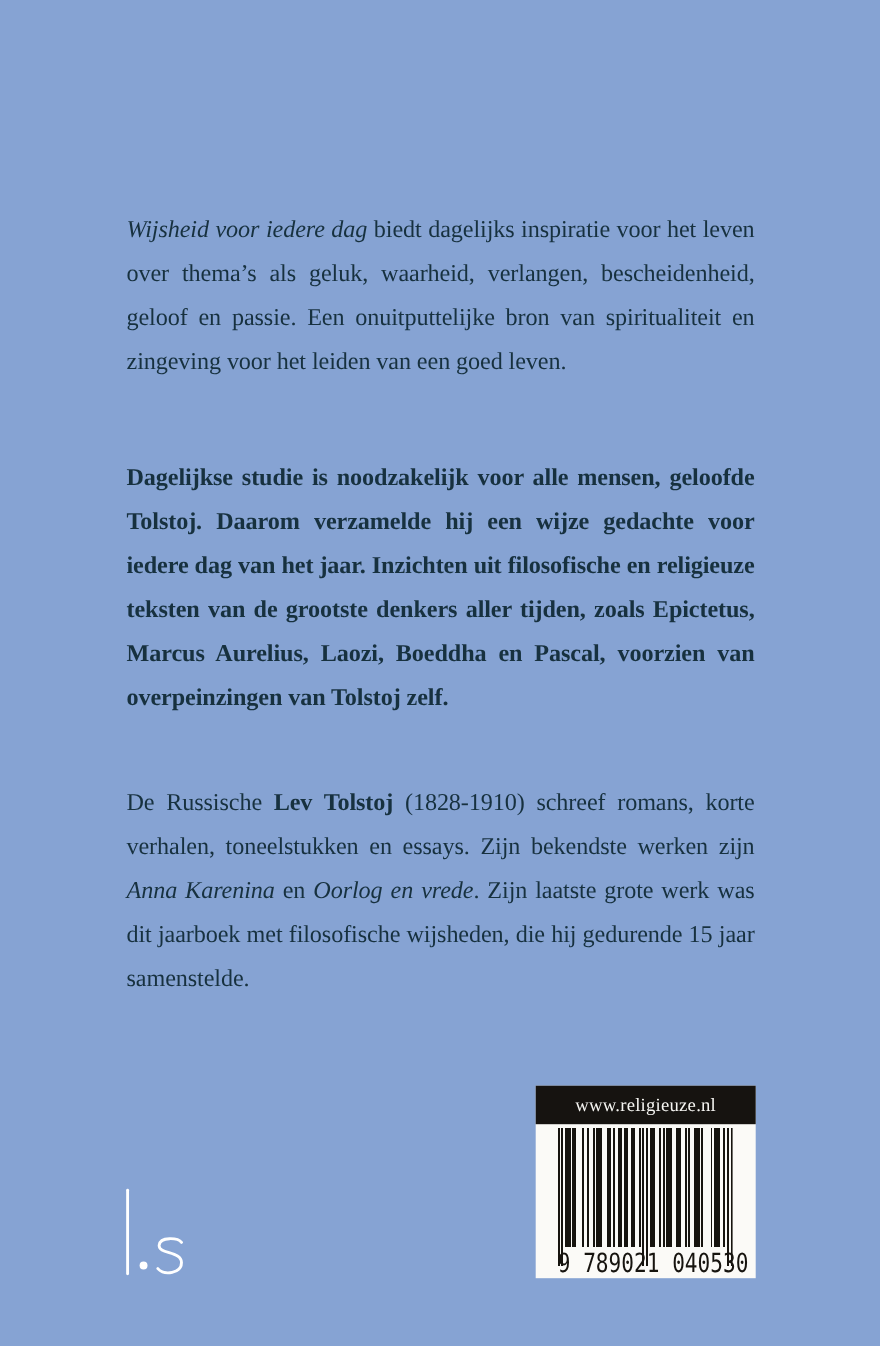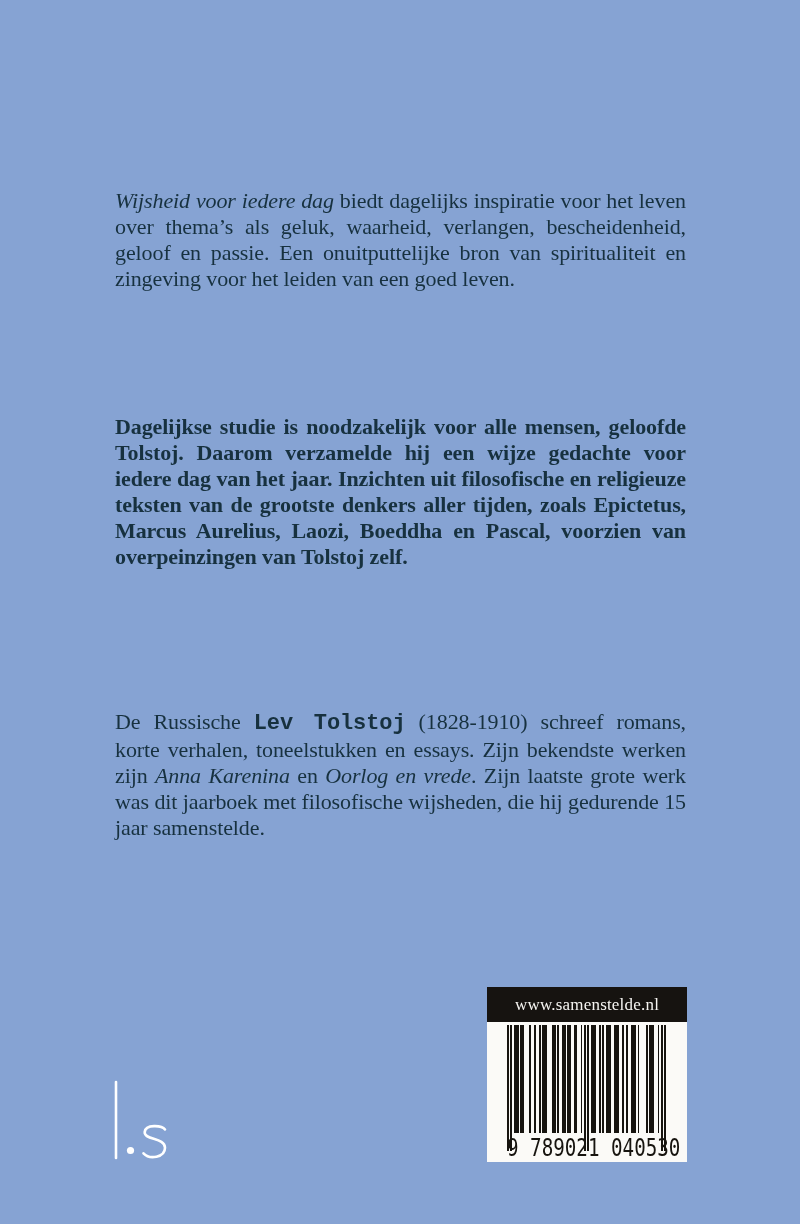--- a/index.html
+++ b/index.html
@@ -7,27 +7,27 @@
     --barcode-ink:#17140f; --header-bg:#161310; --header-text:#f6f5f2; --logo:#ffffff;
   }
   html,body{margin:0;padding:0;}
   body{width:800px;height:1224px;position:relative;overflow:hidden;
        font-family:"Liberation Serif", serif;}
   .cover{position:absolute;inset:0;background:var(--background);}
 
   
   .text-block{position:absolute;left:115px;width:571px;top:0;height:100%;}
   .bp{position:absolute;left:0;right:0;margin:0;
-      color:var(--text);font-size:22px;line-height:26px;
+      color:var(--text);font-size:22px;line-height:40px;
       text-align:justify;letter-spacing:-0.1px;}
   .bp-0{top:188px;}
   .bp-1{top:414px;font-weight:bold;}
   .bp-2{top:709px;}
   .seg-italic{font-style:italic;}
-  .seg-bold{font-weight:bold;font-family:Liberation Mono, monospace;}
+  .seg-bold{font-weight:bold;}
 
   
   .barcode-block{position:absolute;left:487px;top:987px;width:200px;height:175px;
                  background:var(--barcode-bg);}
   .barcode-header{position:absolute;left:0;top:0;right:0;height:35px;
                   background:var(--header-bg);color:var(--header-text);
                   display:flex;align-items:center;justify-content:center;
                   font-size:17px;letter-spacing:0.2px;}
   .barcode-bars{position:absolute;left:20px;top:38px;width:159px;height:126px;}
   .barcode-bars svg{width:100%;height:100%;display:block;fill:var(--barcode-ink);
@@ -50,21 +50,21 @@
 <div class="cover">
 
   <div class="text-block">
       <p class="bp bp-0"><span class="seg-italic">Wijsheid voor iedere dag</span><span class="seg-normal"> biedt dagelijks inspiratie voor het leven over thema’s als geluk, waarheid, verlangen, bescheidenheid, geloof en passie. Een onuitputtelijke bron van spiritualiteit en zingeving voor het leiden van een goed leven.</span></p>
       <p class="bp bp-1"><span class="seg-normal">Dagelijkse studie is noodzakelijk voor alle mensen, geloofde Tolstoj. Daarom verzamelde hij een wijze gedachte voor iedere dag van het jaar. Inzichten uit filosofische en religieuze teksten van de grootste denkers aller tijden, zoals Epictetus, Marcus Aurelius, Laozi, Boeddha en Pascal, voorzien van overpeinzingen van Tolstoj zelf.</span></p>
       <p class="bp bp-2"><span class="seg-normal">De Russische </span><span class="seg-bold">Lev Tolstoj</span><span class="seg-normal"> (1828-1910) schreef romans, korte verhalen, toneelstukken en essays. Zijn bekendste werken zijn </span><span class="seg-italic">Anna Karenina</span><span class="seg-normal"> en </span><span class="seg-italic">Oorlog en vrede</span><span class="seg-normal">. Zijn laatste grote werk was dit jaarboek met filosofische wijsheden, die hij gedurende 15 jaar samenstelde.</span></p>
     </div>
 
   <div class="barcode-block">
     <div class="barcode-header">
-      <span>www.samenstelde.nl</span>
+      <span>www.religieuze.nl</span>
     </div>
     <div class="barcode-bars">
       <svg viewBox="0 0 95 100" preserveAspectRatio="none" xmlns="http://www.w3.org/2000/svg">
           <rect x="0" y="0" width="1.05" height="100"></rect>
           <rect x="2" y="0" width="1.05" height="100"></rect>
           <rect x="4" y="0" width="3.05" height="86"></rect>
           <rect x="8" y="0" width="2.05" height="86"></rect>
           <rect x="13" y="0" width="1.05" height="86"></rect>
           <rect x="16" y="0" width="1.05" height="86"></rect>
           <rect x="19" y="0" width="1.05" height="86"></rect>

